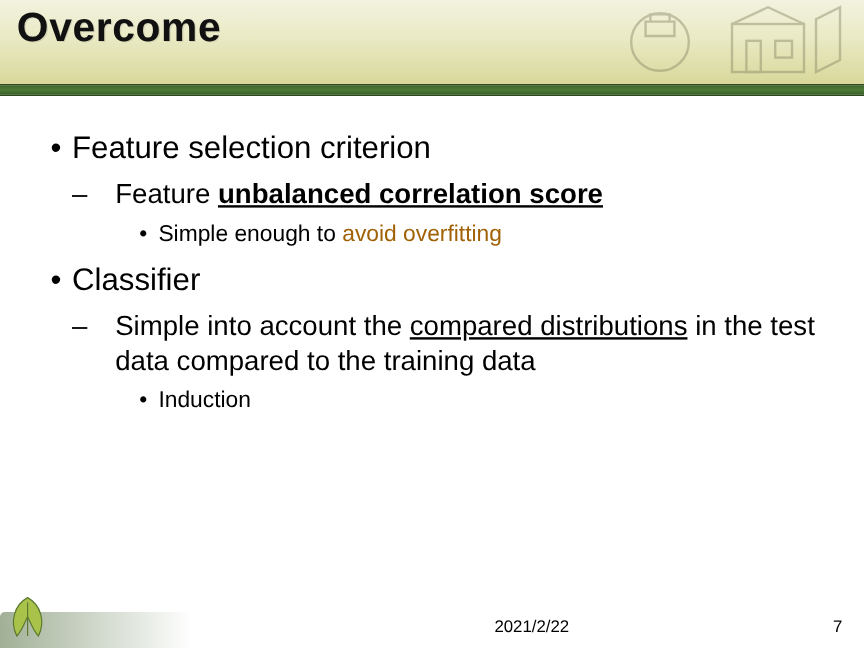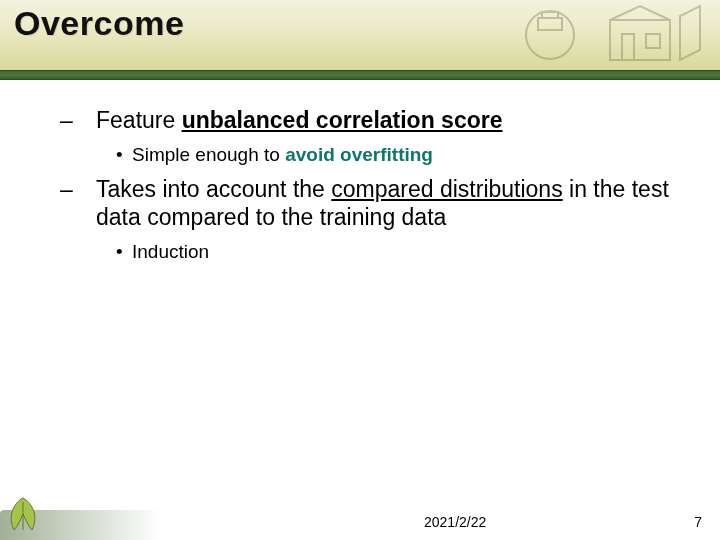--- a/index.html
+++ b/index.html
@@ -60,42 +60,42 @@
   .lvl2 .bul { display:inline-block; width:18px; }
   .lvl3 {
     font-size: 19px;
     color: #000;
     margin-top: 8px;
     margin-left: 86px;
     line-height: 1.25;
   }
   .lvl3 .bul { display:inline-block; width:16px; }
   .bold { font-weight: 700; text-decoration: underline; }
-  .red { color: #0f766e; font-weight: bold; }
+  .red { color: #a16207; }
   .ul { text-decoration: underline; }
   .footer {
     position: absolute;
     left: 0; bottom: 0;
     width: 100%;
     height: 48px;
   }
   .footer-band {
     position: absolute; left:0; bottom:0;
     width: 160px; height: 30px;
     background: linear-gradient(to right, rgba(70,100,50,0.85), rgba(70,100,50,0));
     border-top-left-radius: 4px;
     opacity: 0.6;
   }
   .leaf {
     position: absolute; left: 6px; bottom: 4px;
     width: 34px; height: 40px;
   }
   .date {
     position: absolute;
-    left: 424px; bottom: 10px;
+    left: 412px; bottom: 10px;
     font-size: 14px;
     color: #000;
   }
   .pagenum {
     position: absolute;
     right: 18px; bottom: 10px;
     font-size: 14px;
     color: #000;
   }
 </style>
@@ -115,33 +115,39 @@
         <rect x="136" y="34" width="14" height="14"></rect>
         <path d="M170 60 v-44 l20 -10 v44 z"></path>
       </g>
     </svg>
     <div class="title">Overcome</div>
   </div>
   <div class="green-bar"></div>
 
   <div class="body">
 
+    <div class="lvl1">
+      <span class="bul">•</span><span>Feature selection criterion</span>
+    </div>
 
     <div class="lvl2">
       <span class="bul">–</span><span>Feature </span><span class="bold">unbalanced correlation score</span>
     </div>
 
 
     <div class="lvl3">
       <span class="bul">•</span><span>Simple enough to </span><span class="red">avoid overfitting</span>
     </div>
 
+    <div class="lvl1">
+      <span class="bul">•</span><span>Classifier</span>
+    </div>
 
     <div class="lvl2">
-      <span class="bul">–</span><span>Takes into account the </span><span class="ul">compared distributions</span><span> in the test data compared to the training data</span>
+      <span class="bul">–</span><span>Simple into account the </span><span class="ul">compared distributions</span><span> in the test data compared to the training data</span>
     </div>
 
     <div class="lvl3">
       <span class="bul">•</span><span>Induction</span>
     </div>
 
 
   </div>
 
   <div class="footer">

